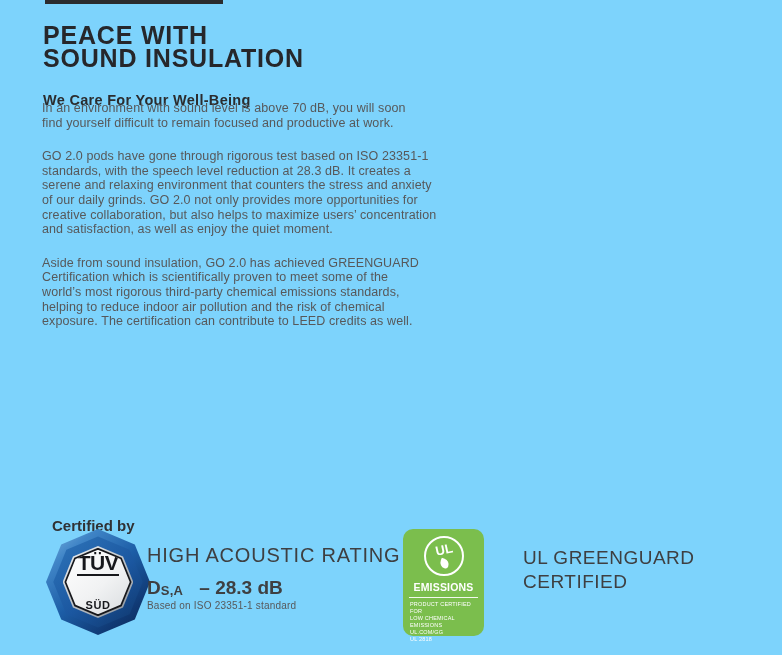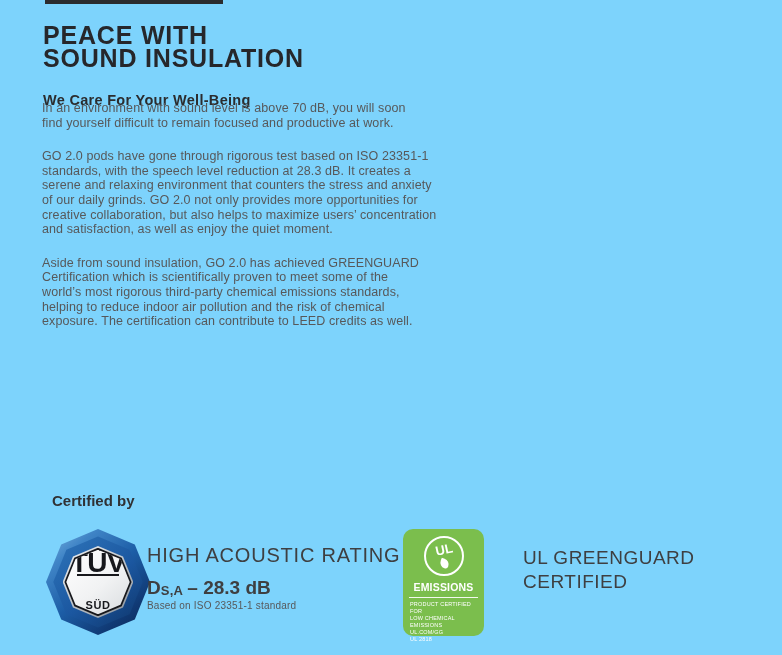--- a/index.html
+++ b/index.html
@@ -50,21 +50,21 @@
     margin: 0 0 19px 0;
     font-size: 12.5px;
     line-height: 14.6px;
     letter-spacing: 0.1px;
     color: #57585a;
     white-space: pre-line;
   }
 
   .certified-by {
     position: absolute;
-    left: 52px; top: 492px;
+    left: 52px; top: 517px;
     font-size: 15px;
     font-weight: bold;
     color: #303134;
   }
 
   
   .octagon {
     clip-path: polygon(50% 0%, 85.36% 14.64%, 100% 50%, 85.36% 85.36%, 50% 100%, 14.64% 85.36%, 0% 50%, 14.64% 14.64%);
   }
   .tuv-badge {
@@ -87,21 +87,21 @@
   .tuv-black {
     position: absolute; left: 17.75%; top: 17.75%; width: 64.5%; height: 64.5%;
     background: #17181c;
   }
   .tuv-white {
     position: absolute; left: 19.5%; top: 19.5%; width: 61%; height: 61%;
     background: linear-gradient(140deg, #ffffff 0%, #f1f2f3 55%, #d9dcdf 100%);
     display: flex; flex-direction: column; align-items: center; justify-content: center;
   }
   .tuv-word {
-    font-size: 28px; font-weight: bold; letter-spacing: -0.5px;
+    font-size: 21px; font-weight: bold; letter-spacing: -0.5px;
     color: #16171b; line-height: 20px;
   }
   .tuv-rule {
     width: 42px; height: 2px; background: #16171b; margin: 1px 0 1px 0;
   }
   .tuv-sub {
     font-size: 11px; font-weight: bold; color: #16171b; line-height: 11px; letter-spacing: 0.5px; margin-top: 23px;
   }
 
   
@@ -114,21 +114,21 @@
   }
   .acoustic-d {
     position: absolute;
     left: 147px; top: 577px;
     font-size: 19px; font-weight: bold;
     color: #3e3f41;
   }
   .acoustic-d .sub {
     font-size: 13px; font-weight: bold; position: relative; top: 1px; letter-spacing: 0.3px;
   }
-  .acoustic-d .rest { margin-left: 4px; }
+  .acoustic-d .rest { margin-left: 16px; }
   .acoustic-basis {
     position: absolute;
     left: 147px; top: 600px;
     font-size: 10px;
     color: #57585a;
     letter-spacing: 0.2px;
   }
 
   
   .gg-badge {

